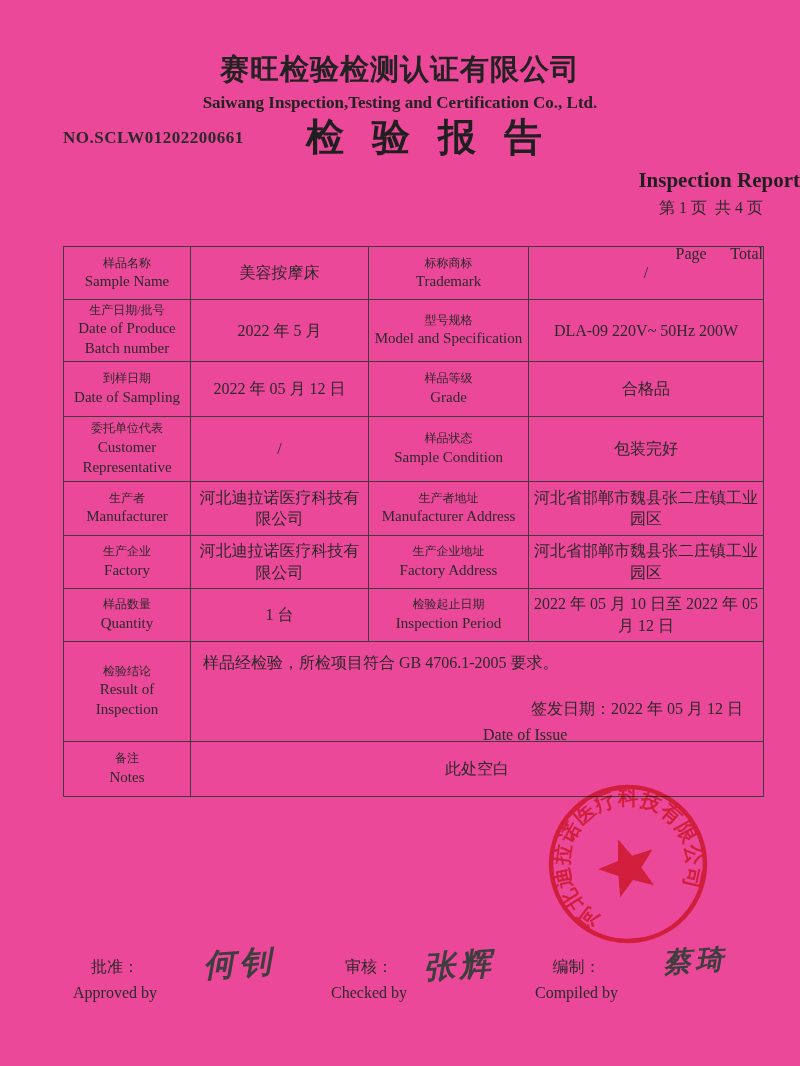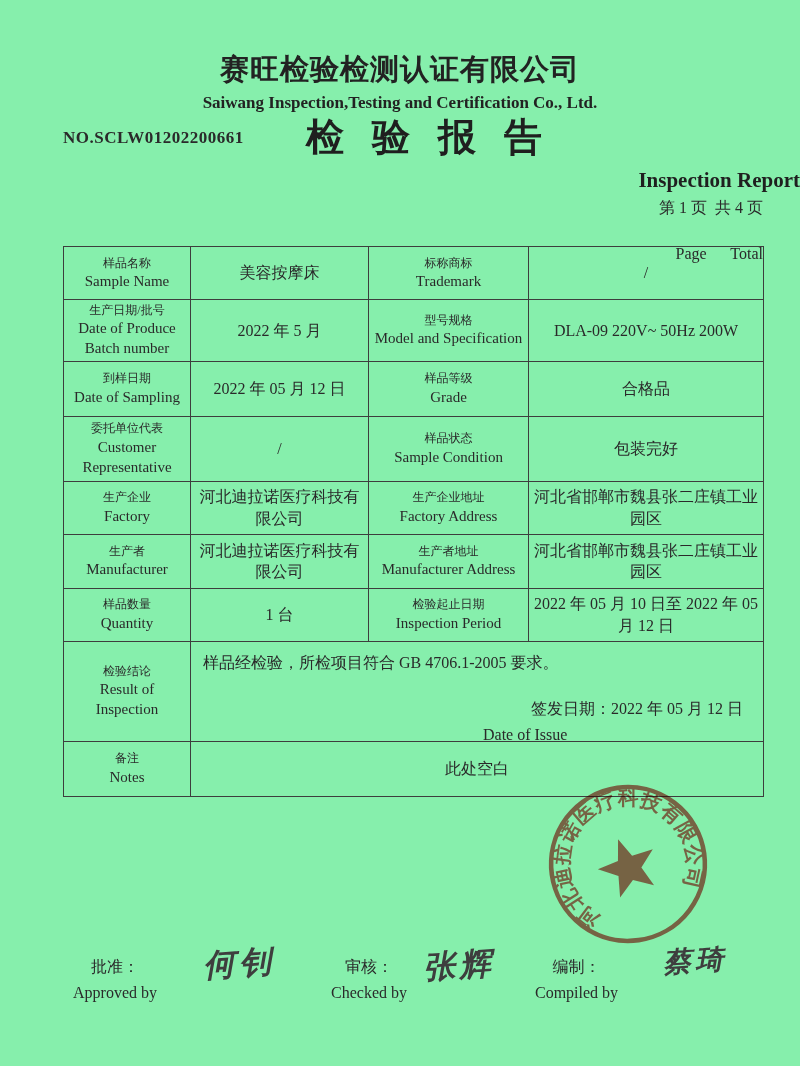--- a/index.html
+++ b/index.html
@@ -1,17 +1,17 @@
 <!DOCTYPE html>
 <html><head>
 <meta charset="utf-8">
 <style>
   html,body{margin:0;padding:0;background:#ffffff;}
   .page{
-    position:relative;width:800px;height:1066px;background:#86efac;overflow:hidden;
+    position:relative;width:800px;height:1066px;background:#ec4899;overflow:hidden;
     font-family:"Liberation Serif","DejaVu Serif",serif;color:#2a2a2a;
   }
   
   .company-cn{
     position:absolute;top:50px;left:0;width:100%;text-align:center;
     font-size:29px;font-weight:bold;letter-spacing:1px;color:#222;
     font-family:"Liberation Sans","DejaVu Sans",sans-serif;
   }
   .company-en{
     position:absolute;top:93px;left:0;width:100%;text-align:center;
@@ -141,42 +141,42 @@
           </td>
       <td class="val">/</td>
       <td>
             <span class="lbl-cn">样品状态</span>
             <span class="lbl-en">Sample Condition</span>
           </td>
       <td class="val">包装完好</td>
     </tr>
 
 
+    <tr style="height:54px">
+      <td>
+            <span class="lbl-cn">生产者</span>
+            <span class="lbl-en">Manufacturer</span>
+          </td>
+      <td class="val">河北迪拉诺医疗科技有限公司</td>
+      <td>
+            <span class="lbl-cn">生产者地址</span>
+            <span class="lbl-en">Manufacturer Address</span>
+          </td>
+      <td class="val">河北省邯郸市魏县张二庄镇工业园区</td>
+    </tr>
+
     <tr style="height:53px">
       <td>
             <span class="lbl-cn">生产企业</span>
             <span class="lbl-en">Factory</span>
           </td>
       <td class="val">河北迪拉诺医疗科技有限公司</td>
       <td>
             <span class="lbl-cn">生产企业地址</span>
             <span class="lbl-en">Factory Address</span>
-          </td>
-      <td class="val">河北省邯郸市魏县张二庄镇工业园区</td>
-    </tr>
-
-    <tr style="height:54px">
-      <td>
-            <span class="lbl-cn">生产者</span>
-            <span class="lbl-en">Manufacturer</span>
-          </td>
-      <td class="val">河北迪拉诺医疗科技有限公司</td>
-      <td>
-            <span class="lbl-cn">生产者地址</span>
-            <span class="lbl-en">Manufacturer Address</span>
           </td>
       <td class="val">河北省邯郸市魏县张二庄镇工业园区</td>
     </tr>
 
     <tr style="height:53px">
       <td>
             <span class="lbl-cn">样品数量</span>
             <span class="lbl-en">Quantity</span>
           </td>
       <td class="val">1 台</td>

